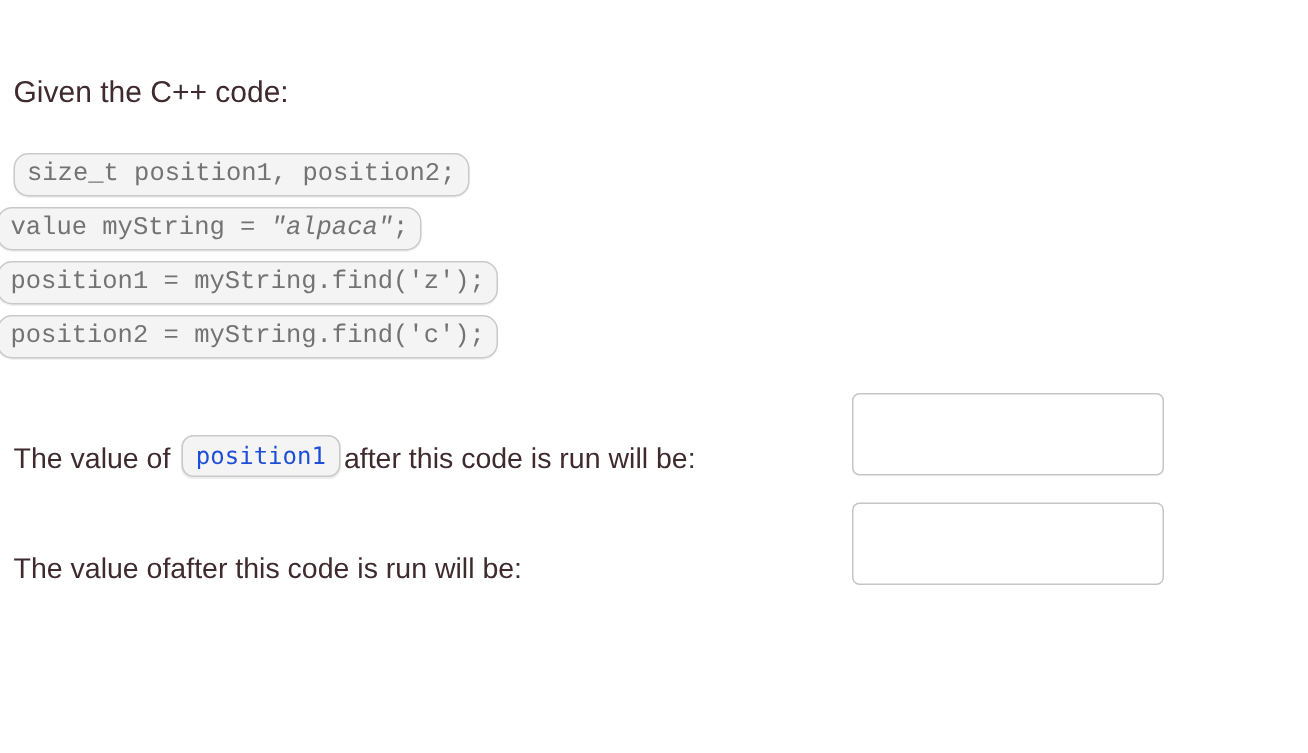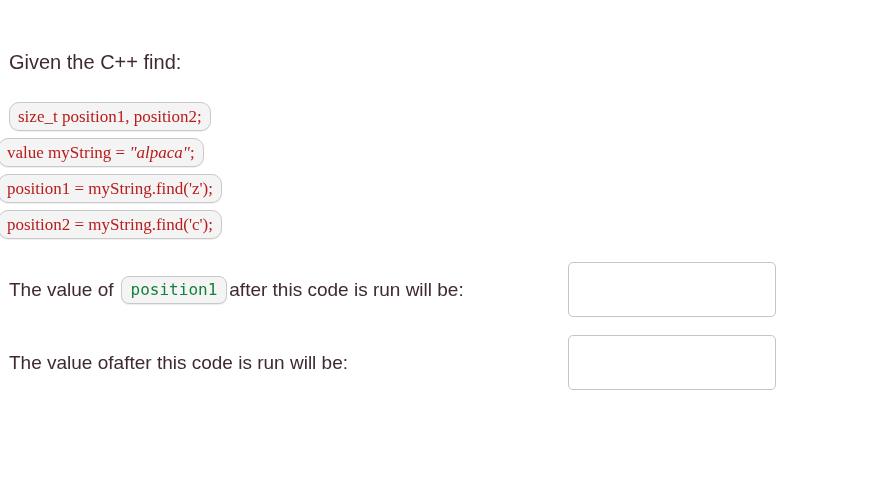--- a/index.html
+++ b/index.html
@@ -21,48 +21,48 @@
     color: #3f2a2e;
   }
 
   .code-block {
     position: absolute;
     left: 9px; top: 102px;
   }
   .code-line {
     display: table;
     white-space: pre;
-    font-family: Liberation Serif, serif;
+    font-family: Liberation Mono, monospace;
     font-size: 17px;
     line-height: 21px;
-    color: #b91c1c;
+    color: #737373;
     background: #f4f4f4;
     border: 1px solid #c9c9c9;
     border-radius: 10px;
     padding: 3px 8px;
     margin-bottom: 7px;
     box-shadow: 0 1px 0 rgba(0,0,0,0.06);
   }
   .code-line.shifted { margin-left: -11px; }
   .code-line .str { font-style: italic; }
 
   .q-row {
     position: absolute;
     left: 9px;
     width: 860px; height: 56px;
     display: flex;
-    align-items: center;
+    align-items: flex-end;
     font-size: 19px;
     color: #3f2a2e;
   }
   .q-row .chip {
     font-family: "DejaVu Sans Mono", monospace;
     font-size: 16px;
     line-height: 20px;
-    color: #15803d;
+    color: #1d4ed8;
     background: #f4f4f4;
     border: 1px solid #c9c9c9;
     border-radius: 8px;
     padding: 3px 9px;
     margin: 0 2px 0 7px;
     white-space: pre;
     box-shadow: 0 1px 1px rgba(0,0,0,0.08);
   }
   .answer {
     position: absolute;
@@ -77,21 +77,21 @@
     padding: 0 10px;
   }
   .q-row-1 { top: 262px; }
   .q-row-2 { top: 335px; }
 </style>
 </head>
 <body>
 
 <div class="page">
 
-  <div class="heading">Given the C++ find:</div>
+  <div class="heading">Given the C++ code:</div>
 
   <div class="code-block">
     <code class="code-line">size_t position1, position2;</code>
     <code class="code-line shifted"><span>value myString = </span><span class="str">"alpaca"</span><span>;</span></code>
     <code class="code-line shifted">position1 = myString.find('z');</code>
     <code class="code-line shifted">position2 = myString.find('c');</code>
   </div>
 
   <div class="q-row q-row-1">
     <span>The value of</span>

